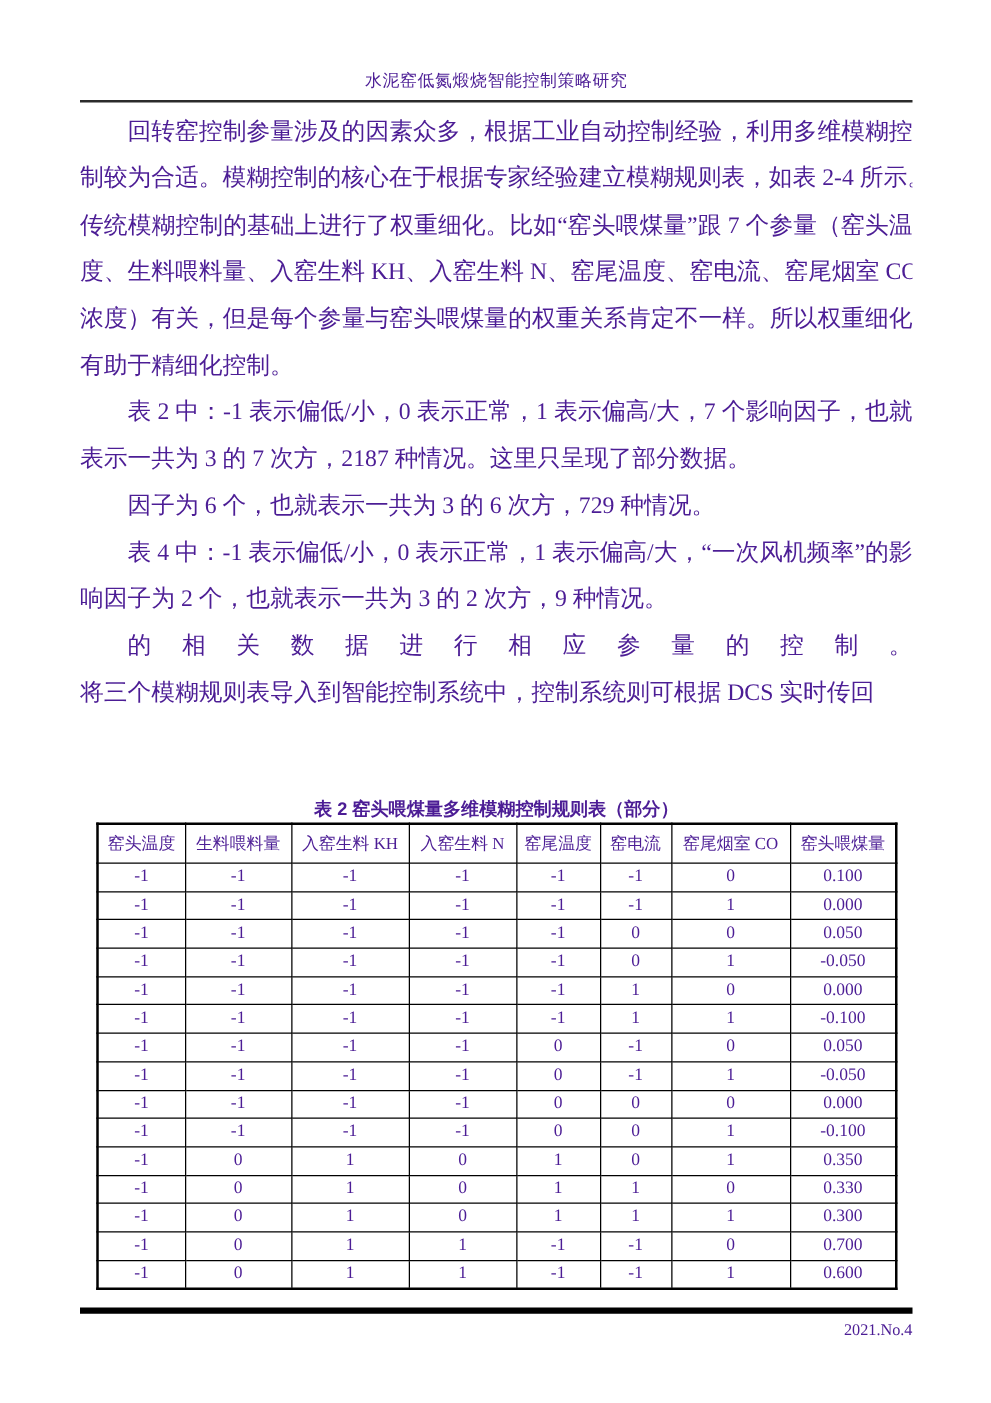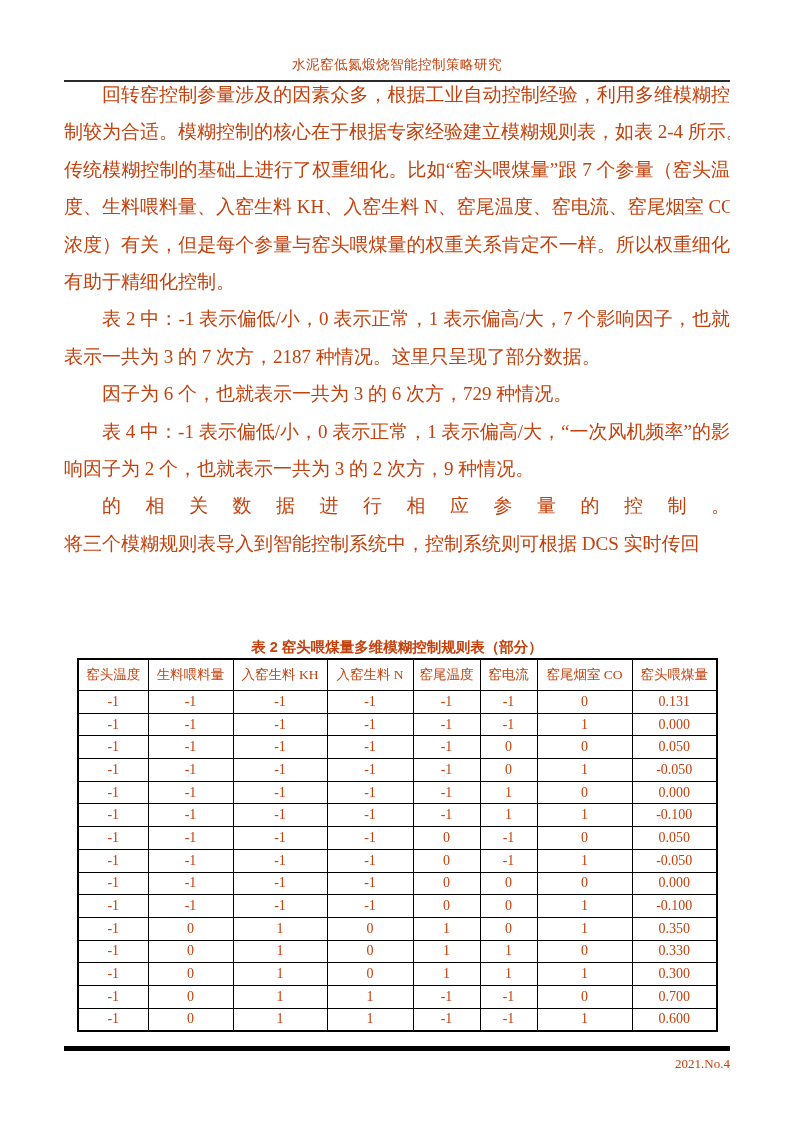--- a/index.html
+++ b/index.html
@@ -1,28 +1,28 @@
 <!DOCTYPE html>
 <html><head>
 <meta charset="utf-8">
 <style>
   html,body { margin:0; padding:0; background:#ffffff; }
   .page {
     position:relative; width:788px; height:1122px; background:#ffffff;
-    font-family:"Liberation Serif", serif; color:#c2410c; overflow:hidden;
+    font-family:"Liberation Serif", serif; color:#4c1d95; overflow:hidden;
   }
   .running-head {
     position:absolute; top:56px; left:64px; width:666px;
     text-align:center; font-size:13.5px; letter-spacing:0.5px; white-space:nowrap;
   }
   .head-rule {
     position:absolute; top:80px; left:64px; width:666px; height:0;
     border-top:2px solid #2b2b2b;
   }
-  .content { position:absolute; top:76px; left:64px; width:666px; }
+  .content { position:absolute; top:87px; left:64px; width:666px; }
   .para { margin:0; }
   .line {
     font-size:19px; line-height:37.4px; white-space:nowrap; overflow:hidden;
     text-align:justify; text-align-last:justify;
   }
   .para .line:first-child { text-indent:2em; }
   .para .line:last-child { text-align:left; text-align-last:left; }
   .caption {
     position:absolute; top:638px; left:64px; width:666px; text-align:center;
     font-family:"Liberation Sans", sans-serif; font-weight:700; font-size:14.5px;
@@ -114,21 +114,21 @@
     </thead>
     <tbody id="table-body">
         <tr>
           <td>-1</td>
           <td>-1</td>
           <td>-1</td>
           <td>-1</td>
           <td>-1</td>
           <td>-1</td>
           <td>0</td>
-          <td>0.131</td>
+          <td>0.100</td>
         </tr>
         <tr>
           <td>-1</td>
           <td>-1</td>
           <td>-1</td>
           <td>-1</td>
           <td>-1</td>
           <td>-1</td>
           <td>1</td>
           <td>0.000</td>

